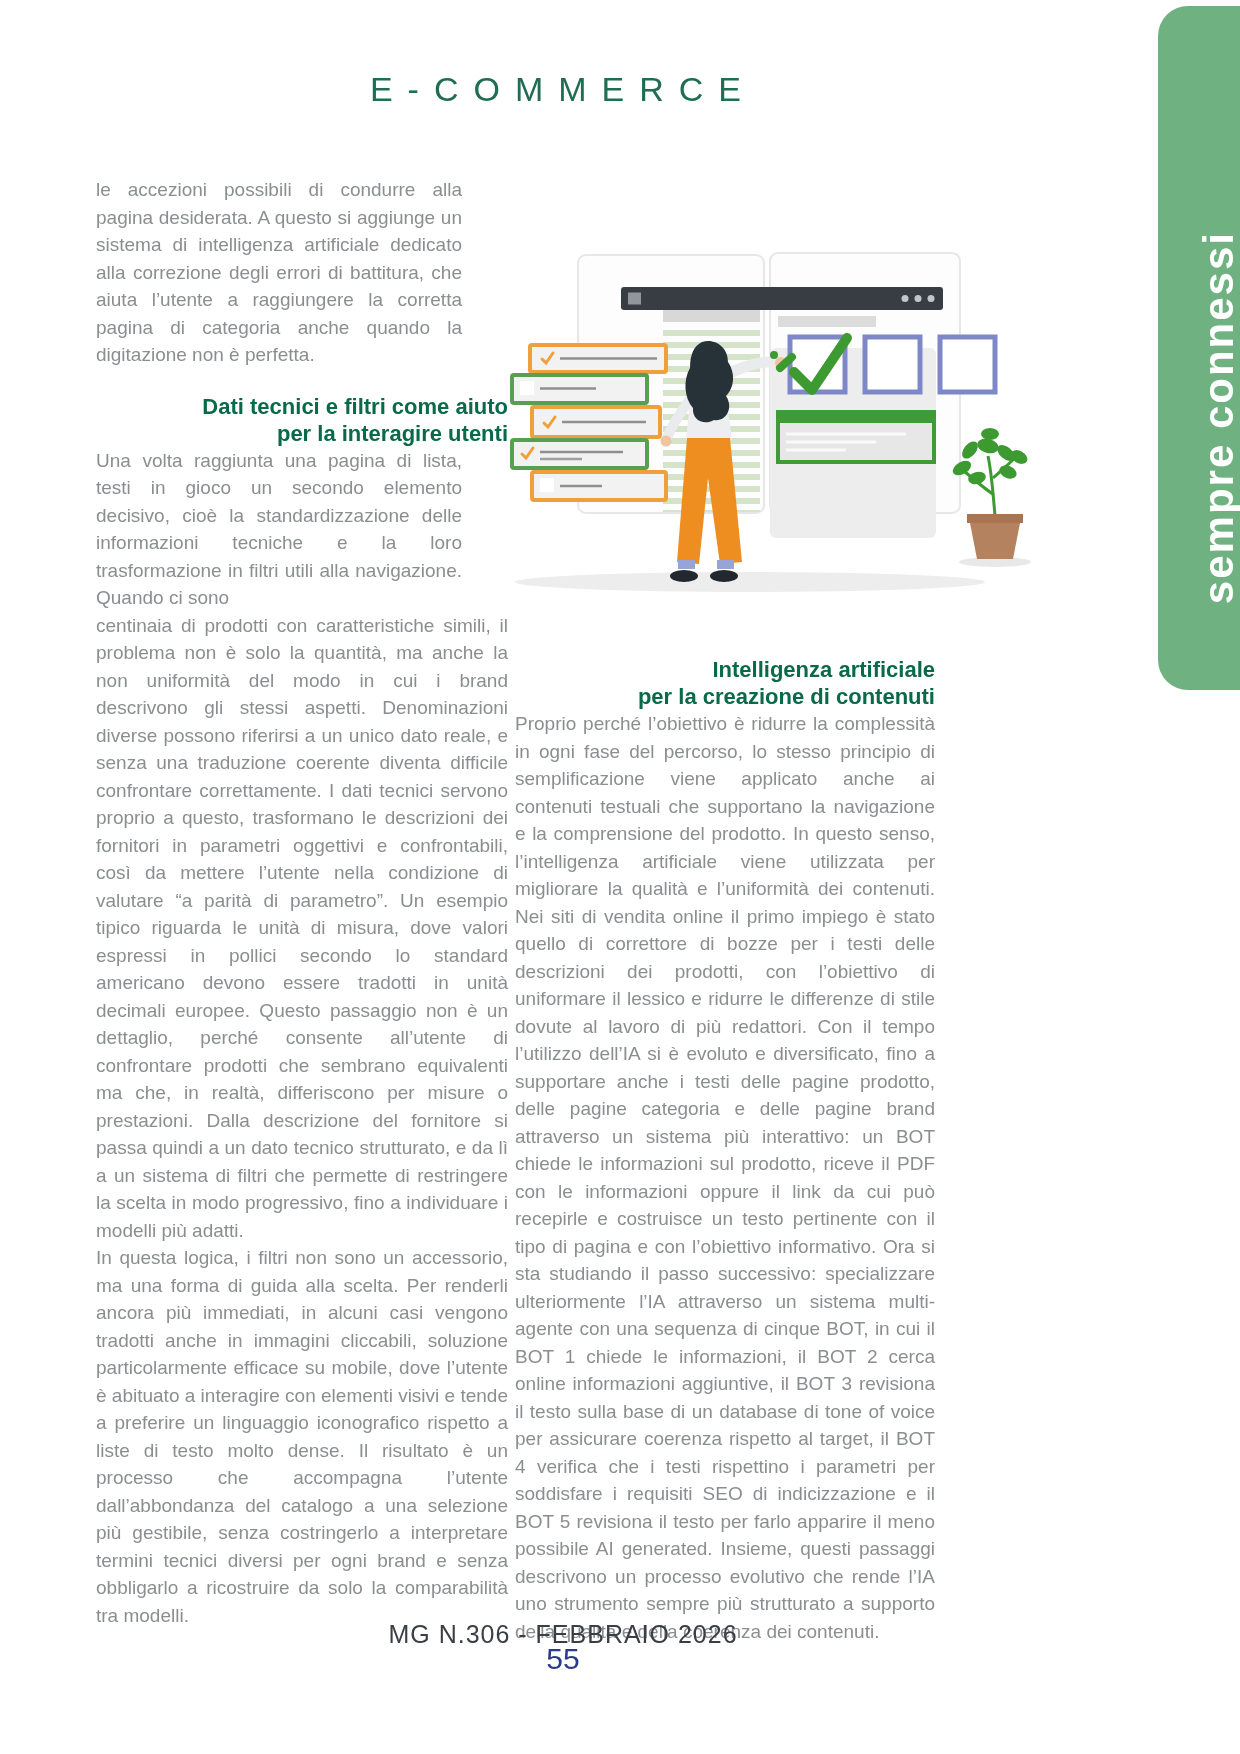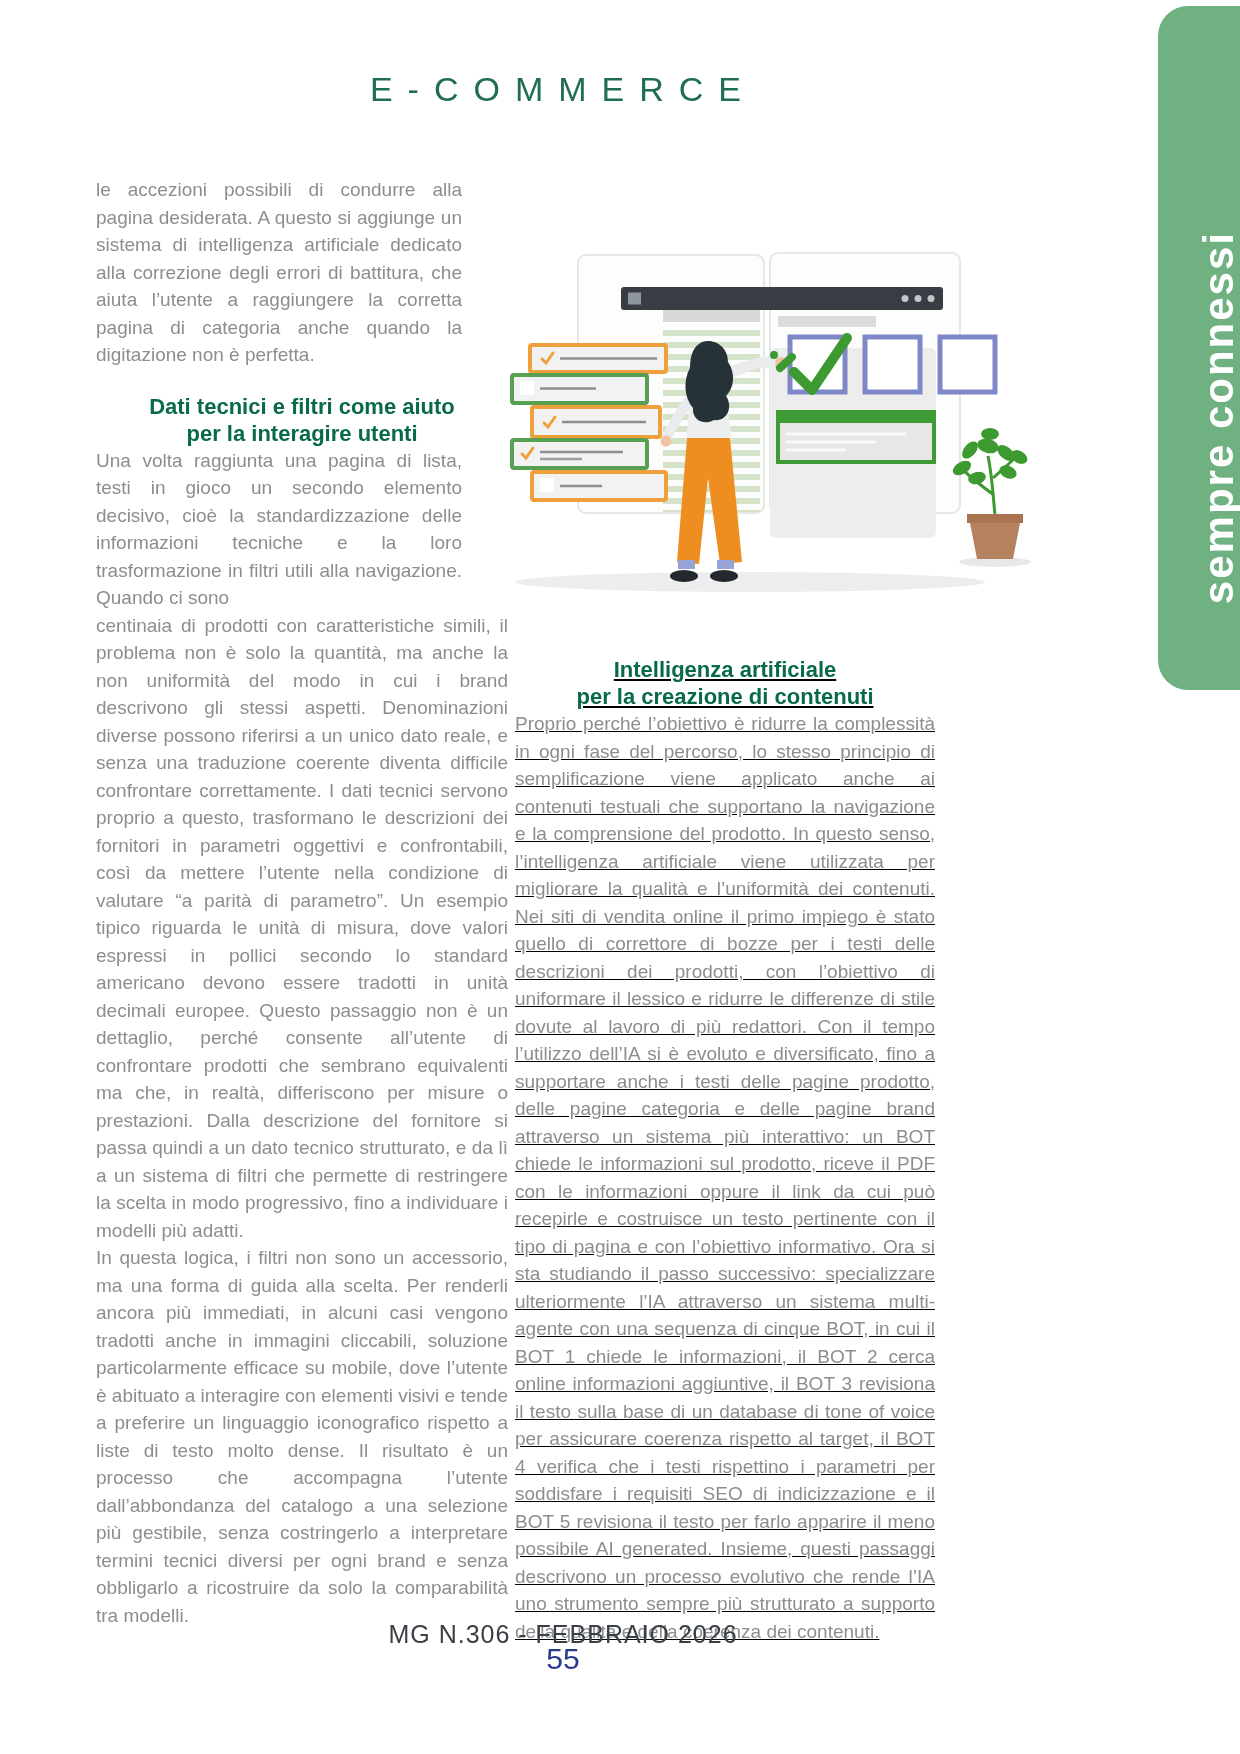--- a/index.html
+++ b/index.html
@@ -10,23 +10,23 @@
          font-size:34px;font-weight:400;letter-spacing:15px;color:#1f6e54;}
   
   .side-tab{position:absolute;right:0;top:6px;width:122px;height:684px;background:#6fb181;
             border-radius:30px 0 0 30px;display:flex;align-items:center;justify-content:center;
             padding-top:140px;box-sizing:border-box;}
   .side-tab span{writing-mode:vertical-rl;transform:rotate(180deg);color:#ffffff;
                  font-size:42px;font-weight:bold;letter-spacing:2px;white-space:nowrap;}
   
   .body-text{color:#8b8e90;font-size:19px;line-height:27.5px;text-align:justify;}
   .col-left{position:absolute;left:96px;top:176px;width:412px;}
-  .col-right{position:absolute;left:515px;top:656px;width:420px;text-decoration:underline;}
+  .col-right{position:absolute;left:515px;top:656px;width:420px;}
   .narrow{width:366px;}
-  .green-h{color:#096a4a;font-size:22px;font-weight:bold;line-height:27px;text-align:center;}
+  .green-h{color:#096a4a;font-size:22px;font-weight:bold;line-height:27px;text-align:right;}
   .h-gap{margin-top:24px;}
   
   .illustration{position:absolute;left:450px;top:210px;width:620px;height:395px;}
   
   .page-num{position:absolute;left:96px;top:1642px;width:934px;text-align:center;
             color:#2b3a8a;font-size:30px;font-weight:normal;}
   .footer-line{position:absolute;left:96px;top:1620px;width:934px;text-align:center;
                color:#3a3f45;font-size:25px;letter-spacing:1px;}
 </style>
 </head>

